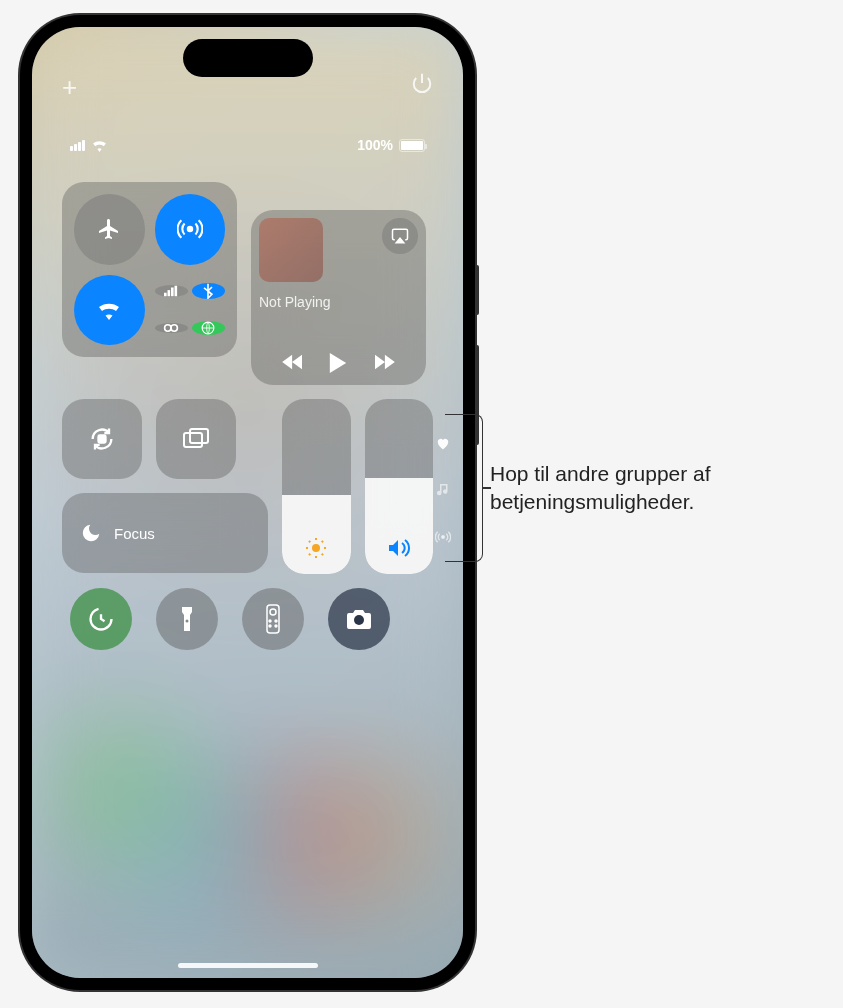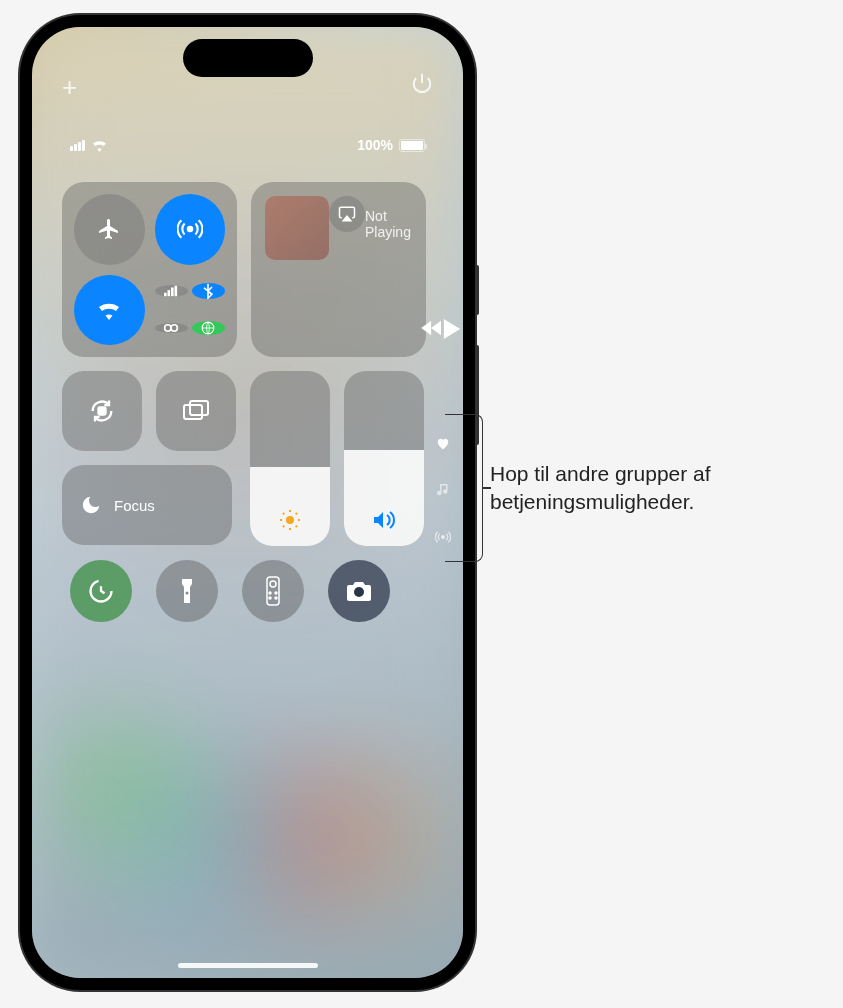--- a/index.html
+++ b/index.html
@@ -175,24 +175,25 @@
   justify-content: center;
   font-size: 10px;
   color: #fff;
 }
 .mini-conn.blue { background: #0a84ff; }
 .mini-conn.green { background: #34c759; }
 
 .media-tile {
   width: 175px;
   height: 175px;
-  padding: 14px;
+  padding: 8px;
   position: relative;
   display: flex;
-  flex-direction: row;
+  flex-direction: column;
+  margin-top: 28px;
 }
 .media-top {
   display: flex;
   justify-content: space-between;
   align-items: flex-start;
 }
 .album-art {
   width: 64px;
   height: 64px;
   border-radius: 10px;
@@ -236,21 +237,21 @@
   background: rgba(80,80,80,0.4);
   display: flex;
   align-items: center;
   justify-content: center;
   color: #fff;
 }
 .circle-tile.green { background: rgba(52,140,60,0.7); }
 .circle-tile.dark { background: rgba(40,50,70,0.7); }
 
 .focus-tile {
-  width: 170px;
+  width: 206px;
   height: 80px;
   display: flex;
   align-items: center;
   padding: 0 18px;
   gap: 12px;
   color: #fff;
 }
 .focus-label { font-size: 15px; }
 
 .slider-tile {

